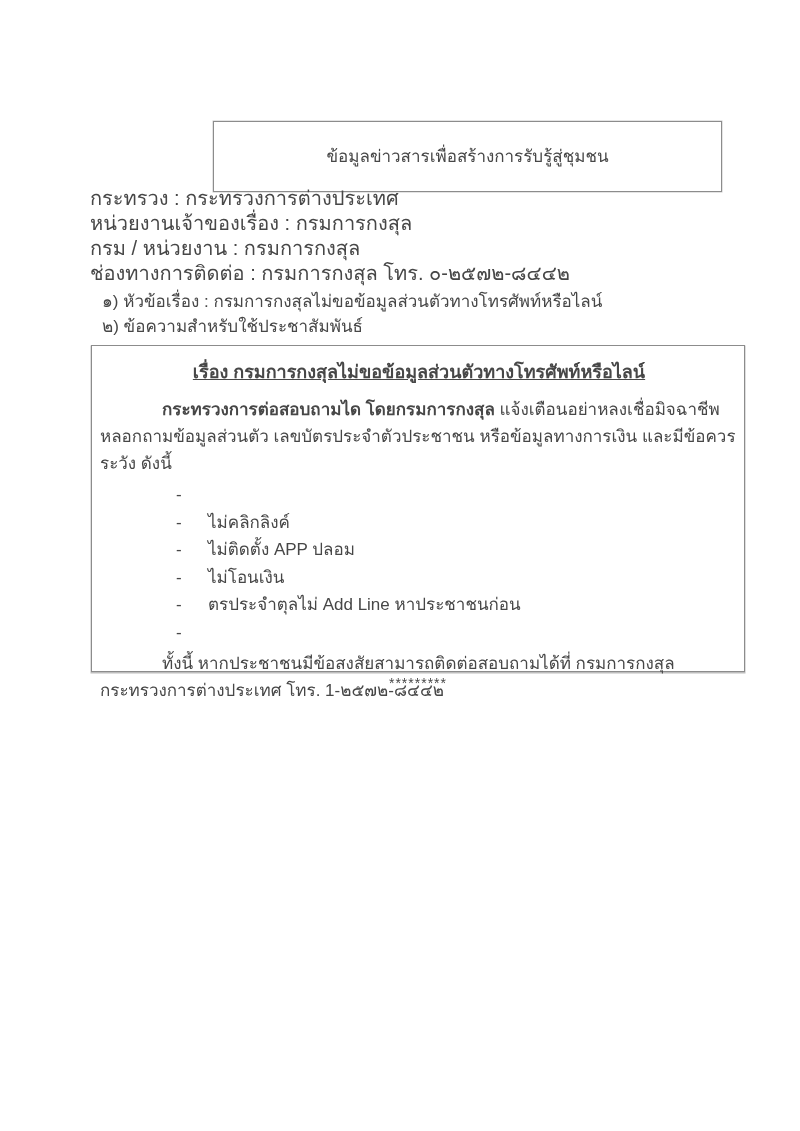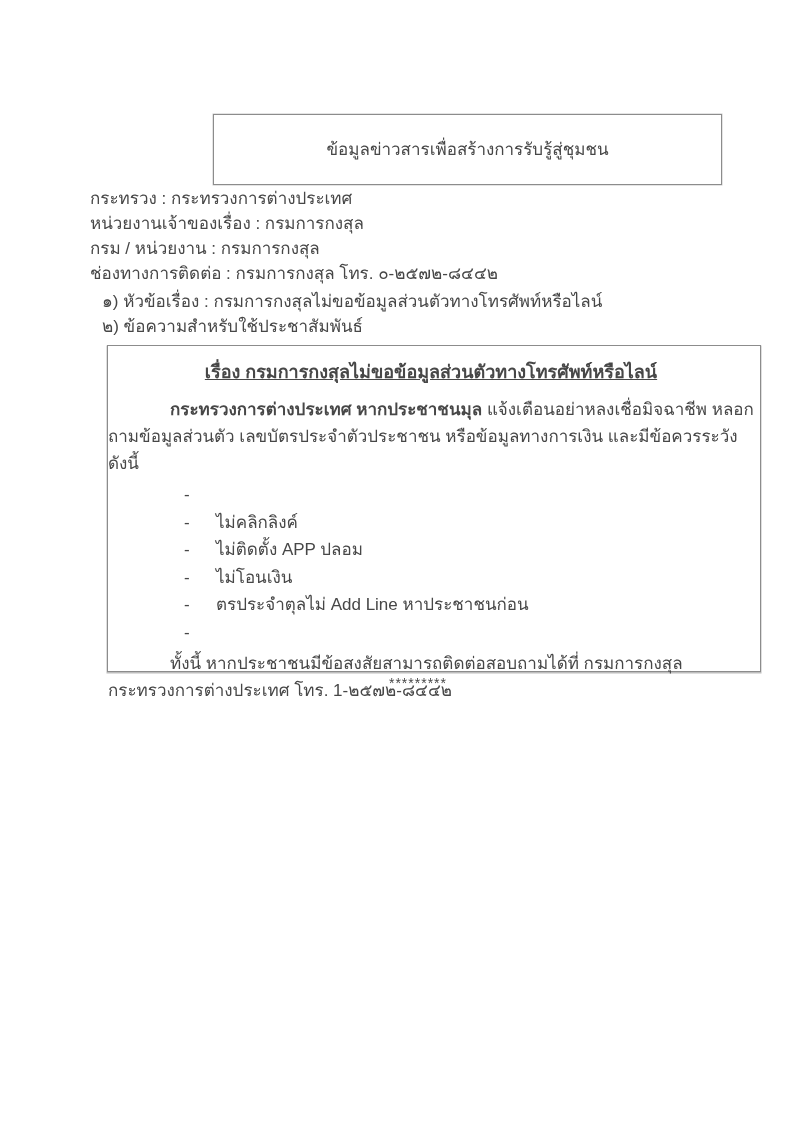--- a/index.html
+++ b/index.html
@@ -16,55 +16,54 @@
   }
   .page{
     position:relative;
     width:800px;height:1131px;
     background:var(--paper);
     overflow:hidden;
   }
   
   .header-box{
     position:absolute;
-    left:213px;top:114px;
+    left:213px;top:121px;
     width:509px;height:71px;
     border:1px solid var(--border);
     box-shadow:0 0 0 0.5px #c9c9c9;
     display:flex;flex-direction:column;
     justify-content:center;align-items:center;
     text-align:center;
   }
   .hb-line{
     font-size:17px;line-height:28px;
     white-space:pre-wrap;
   }
   
   .meta{
     position:absolute;left:90px;top:186px;width:660px;
   }
   .meta-line{
-    font-size:17px;line-height:25px;
+    font-size:20px;line-height:25px;
   }
   
   .agenda{
     position:absolute;left:90px;top:289px;width:660px;margin-left:12px;
   }
   .agenda-line{
     font-size:17px;line-height:25px;
   }
   
   .notice-box{
     position:absolute;
     left:91px;top:345px;
     width:654px;height:327px;
     border:1px solid var(--border);
     box-shadow:0 1px 0 0.5px #bdbdbd;
-    padding:9px 6px 0 0;
-    margin-left:16px;
+    padding:9px 6px 0 8px;
   }
   .notice-title{
     text-align:center;
     font-size:18px;line-height:28px;
     font-weight:bold;
     margin-top:3px;
   }
   .notice-title .u{text-decoration:underline;}
   .notice-intro{
     margin-top:10px;
@@ -114,21 +113,21 @@
   <div class="agenda">
     <div class="agenda-line">๑) หัวข้อเรื่อง : กรมการกงสุลไม่ขอข้อมูลส่วนตัวทางโทรศัพท์หรือไลน์</div>
     <div class="agenda-line">๒) ข้อความสำหรับใช้ประชาสัมพันธ์</div>
   </div>
 
   <div class="notice-box">
     <div class="notice-title">
       <span class="u">เรื่อง กรมการกงสุลไม่ขอข้อมูลส่วนตัวทางโทรศัพท์หรือไลน์</span>
     </div>
 
-    <p class="notice-intro"><b>กระทรวงการต่างประเทศ หากประชาชนมุล</b><span> แจ้งเตือนอย่าหลงเชื่อมิจฉาชีพ หลอกถามข้อมูลส่วนตัว เลขบัตรประจำตัวประชาชน หรือข้อมูลทางการเงิน และมีข้อควรระวัง ดังนี้</span></p>
+    <p class="notice-intro"><b>กระทรวงการต่อสอบถามได โดยกรมการกงสุล</b><span> แจ้งเตือนอย่าหลงเชื่อมิจฉาชีพ หลอกถามข้อมูลส่วนตัว เลขบัตรประจำตัวประชาชน หรือข้อมูลทางการเงิน และมีข้อควรระวัง ดังนี้</span></p>
 
     <div class="bullets">
       <div class="bullet">
         <span class="dash">-</span>
       </div>
       <div class="bullet">
         <span class="dash">-</span>
         <span class="btext">ไม่คลิกลิงค์</span>
       </div>
       <div class="bullet">

